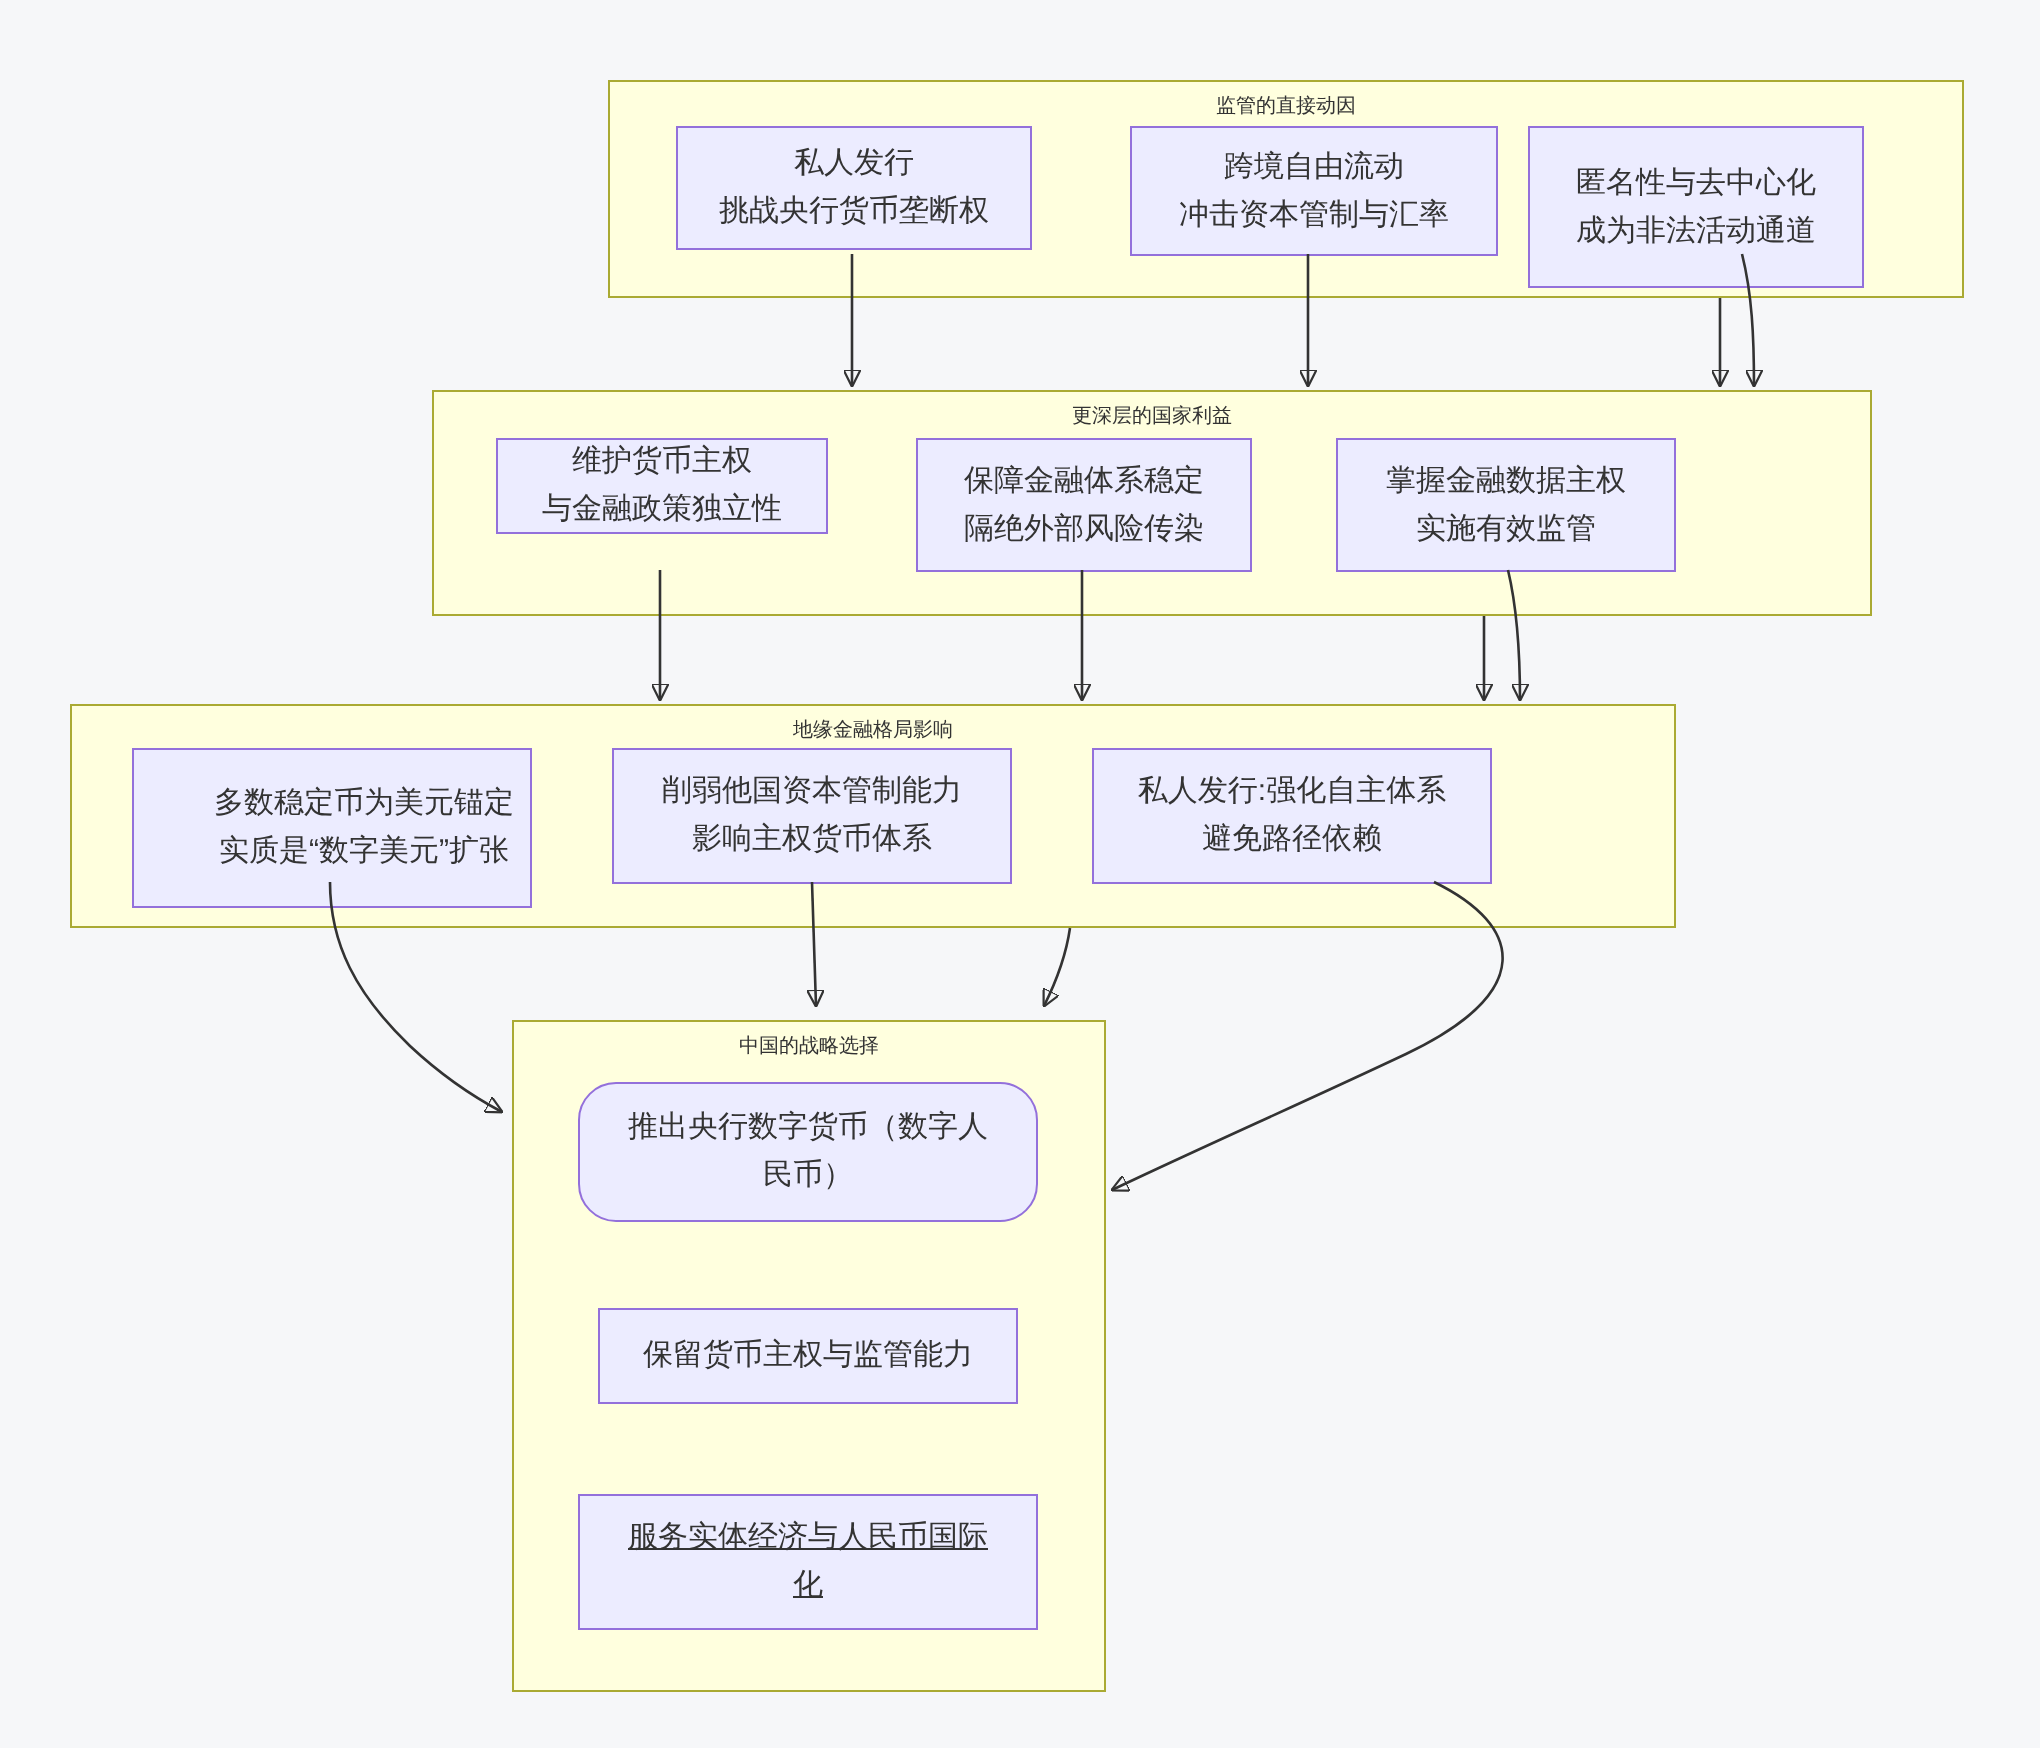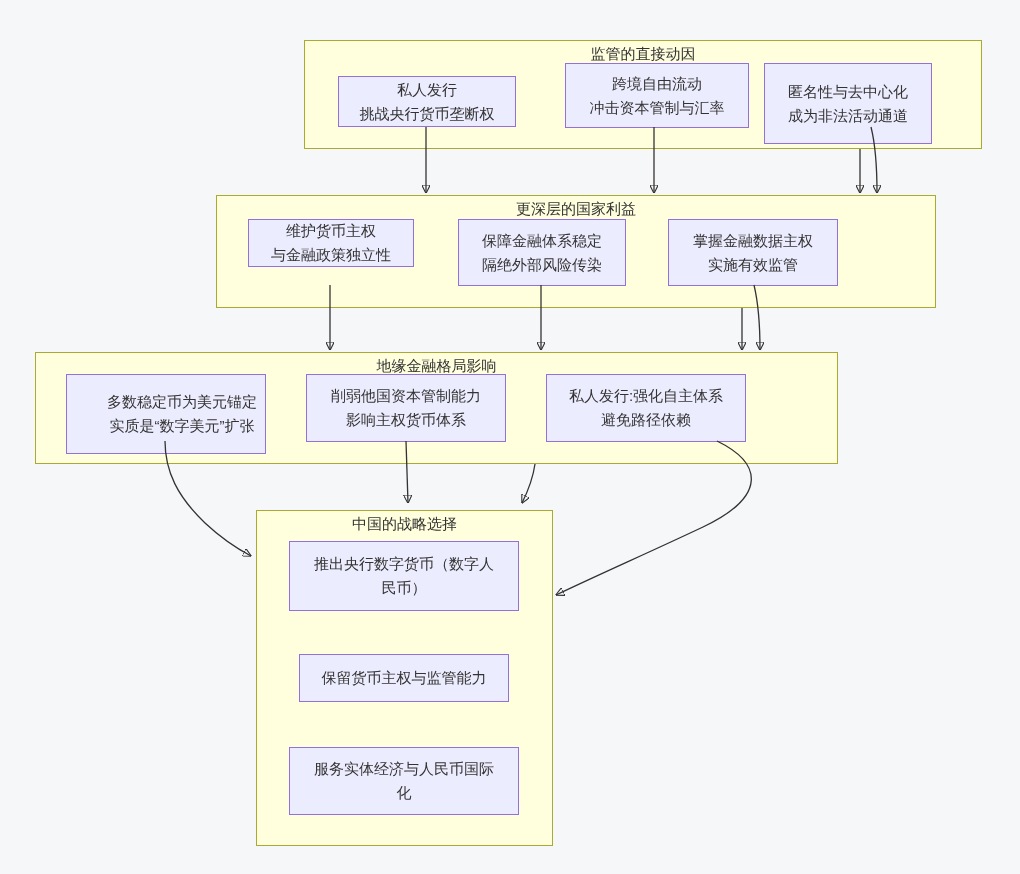--- a/index.html
+++ b/index.html
@@ -29,59 +29,59 @@
     background:var(--cluster-fill);
     border:1px solid var(--cluster-border);
     box-sizing:border-box;
   }
   .cluster-title{
     position:absolute;
     top:4px;
     left:0;
     width:100%;
     text-align:center;
-    font-size:15px;
+    font-size:10px;
     line-height:18px;
     color:var(--text-color);
   }
   .node{
     position:absolute;
     background:var(--node-fill);
     border:1px solid var(--node-border);
     box-sizing:border-box;
     display:flex;
     align-items:center;
     justify-content:center;
     text-align:center;
     font-size:15px;
     line-height:24px;
     color:var(--text-color);
   }
   .node .node-label{white-space:pre-line;}
   .node .node-label.wrap{white-space:normal;}
   
   .g1{left:304px;top:40px;width:678px;height:109px;}
-  .g1 .n-a{left:33px;top:22px;width:178px;height:51px;margin-top:13px;}
+  .g1 .n-a{left:33px;top:22px;width:178px;height:62px;}
   .g1 .n-b{left:260px;top:22px;width:184px;height:65px;}
   .g1 .n-c{left:459px;top:22px;width:168px;height:81px;}
   
   .g2{left:216px;top:195px;width:720px;height:113px;}
   .g2 .n-d{left:31px;top:23px;width:166px;height:48px;}
   .g2 .n-e{left:241px;top:23px;width:168px;height:67px;}
   .g2 .n-f{left:451px;top:23px;width:170px;height:67px;}
   
   .g3{left:35px;top:352px;width:803px;height:112px;}
   .g3 .n-g{left:30px;top:21px;width:200px;height:80px;padding-left:32px;}
   .g3 .n-h{left:270px;top:21px;width:200px;height:68px;}
   .g3 .n-i{left:510px;top:21px;width:200px;height:68px;}
   
   .g4{left:256px;top:510px;width:297px;height:336px;}
-  .g4 .n-j{left:32px;top:30px;width:230px;height:70px;padding:0 20px;}
+  .g4 .n-j{left:32px;top:30px;width:230px;height:70px;padding:0 20px;border-radius:19px;}
   .g4 .n-k{left:42px;top:143px;width:210px;height:48px;padding:0 0;}
-  .g4 .n-l{left:32px;top:236px;width:230px;height:68px;padding:0 20px;}
+  .g4 .n-l{left:32px;top:236px;width:230px;height:68px;padding:0 20px;text-decoration:underline;}
   .edges{
     position:absolute;
     left:0;top:0;
     width:1020px;height:874px;
     pointer-events:none;
   }
   .edges path{
     fill:none;
     stroke:var(--edge-color);
     stroke-width:1.3px;

